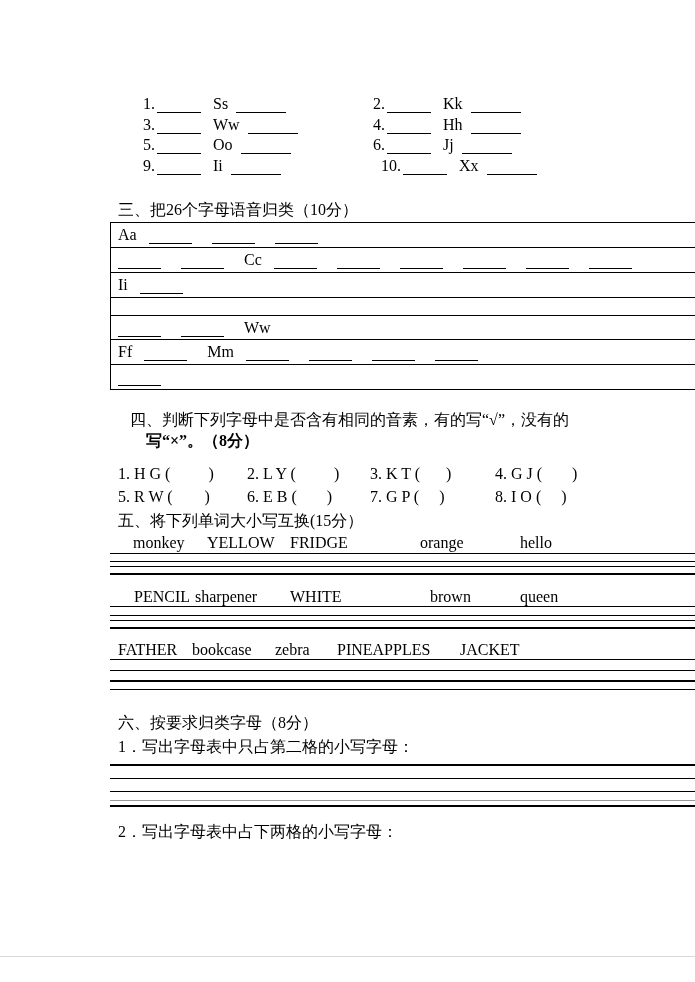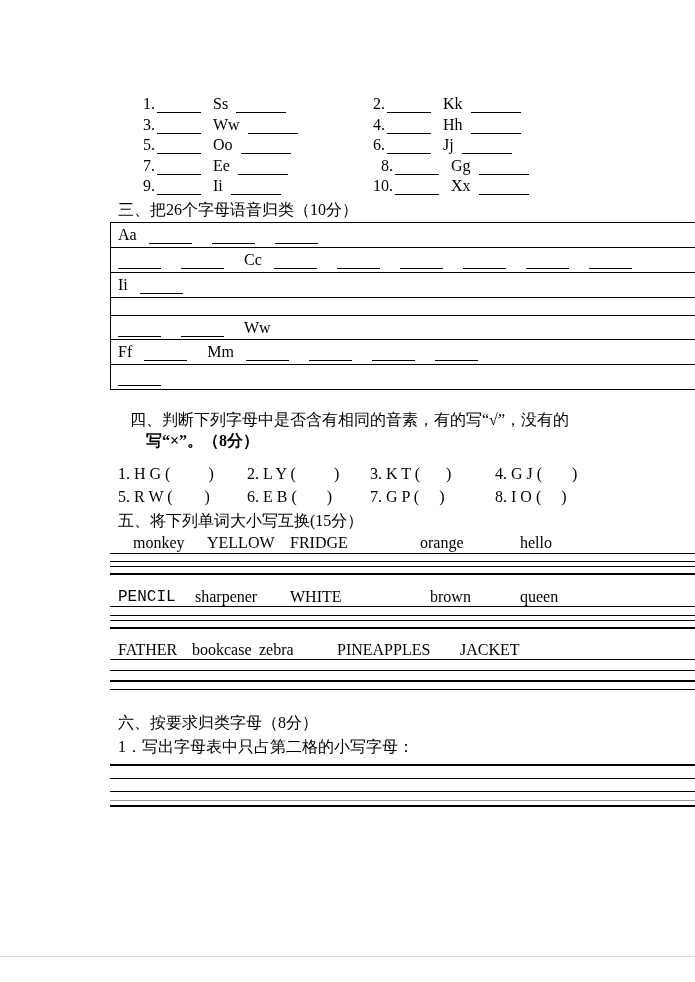--- a/index.html
+++ b/index.html
@@ -43,22 +43,22 @@
   .s4item:nth-child(5) .pgap{width:32px;}
   .s4item:nth-child(6) .pgap{width:30px;}
   .s4item:nth-child(7) .pgap,.s4item:nth-child(8) .pgap{width:20px;}
 
   
   .h5{position:absolute;left:118px;top:511px;}
   .wg{position:absolute;left:110px;right:0;height:18px;}
   .wg .word{position:absolute;top:0;white-space:nowrap;}
   .wg1{top:534px;} .wg2{top:588px;} .wg3{top:641px;}
   .wg1 .w0{left:23px;} .wg1 .w1{left:97px;}  .wg1 .w2{left:180px;} .wg1 .w3{left:310px;} .wg1 .w4{left:410px;}
-  .wg2 .w0{left:8px;font-family:Liberation Mono, monospace;} .wg2 .w1{left:85px;}  .wg2 .w2{left:180px;} .wg2 .w3{left:320px;} .wg2 .w4{left:410px;}
-  .wg3 .w0{left:8px;text-align:center;}  .wg3 .w1{left:82px;}  .wg3 .w2{left:149px;text-align:center;} .wg3 .w3{left:227px;} .wg3 .w4{left:350px;}
+  .wg2 .w0{left:24px;} .wg2 .w1{left:85px;}  .wg2 .w2{left:180px;} .wg2 .w3{left:320px;} .wg2 .w4{left:410px;}
+  .wg3 .w0{left:8px;text-align:center;}  .wg3 .w1{left:82px;}  .wg3 .w2{left:165px;text-align:center;} .wg3 .w3{left:227px;} .wg3 .w4{left:350px;}
 
   
   .hline{position:absolute;left:110px;right:0;height:1px;background:#000;}
   .hline.thick{height:2px;}
   .hline.faint{background:#999;}
 
   
   .h6{position:absolute;left:118px;top:713px;}
   .s6i1{position:absolute;left:118px;top:737px;}
   .s6i2{position:absolute;left:118px;top:822px;}
@@ -75,24 +75,20 @@
         <span class="s1item col1"><span class="num">1.</span><span class="blank b1"></span><span class="letters">Ss</span><span class="blank b2"></span></span>
         <span class="s1item col2"><span class="num">2.</span><span class="blank b1"></span><span class="letters">Kk</span><span class="blank b2"></span></span>
       </div>
       <div class="sec1-row">
         <span class="s1item col1"><span class="num">3.</span><span class="blank b1"></span><span class="letters">Ww</span><span class="blank b2"></span></span>
         <span class="s1item col2"><span class="num">4.</span><span class="blank b1"></span><span class="letters">Hh</span><span class="blank b2"></span></span>
       </div>
       <div class="sec1-row">
         <span class="s1item col1"><span class="num">5.</span><span class="blank b1"></span><span class="letters">Oo</span><span class="blank b2"></span></span>
         <span class="s1item col2"><span class="num">6.</span><span class="blank b1"></span><span class="letters">Jj</span><span class="blank b2"></span></span>
-      </div>
-      <div class="sec1-row">
-        <span class="s1item col1"><span class="num">7.</span><span class="blank b1"></span><span class="letters">Ee</span><span class="blank b2"></span></span>
-        <span class="s1item col2"><span class="num">8.</span><span class="blank b1"></span><span class="letters">Gg</span><span class="blank b2"></span></span>
       </div>
       <div class="sec1-row">
         <span class="s1item col1"><span class="num">9.</span><span class="blank b1"></span><span class="letters">Ii</span><span class="blank b2"></span></span>
         <span class="s1item col2"><span class="num">10.</span><span class="blank b1"></span><span class="letters">Xx</span><span class="blank b2"></span></span>
       </div>
     </div>
 
   <div class="h3">三、把26个字母语音归类（10分）</div>
   <div class="t3" id="t3table">
       <div class="t3row h24"><span class="t3text">Aa</span><span class="blank"></span><span class="blank"></span><span class="blank"></span></div>
@@ -154,15 +150,16 @@
   <div class="hline thick" style="top:680px"></div>
   <div class="hline" style="top:689px"></div>
 
   <div class="h6">六、按要求归类字母（8分）</div>
   <div class="s6i1">1．写出字母表中只占第二格的小写字母：</div>
   <div class="hline thick" style="top:764px"></div>
   <div class="hline" style="top:778px"></div>
   <div class="hline" style="top:791px"></div>
   <div class="hline faint" style="top:800px"></div>
   <div class="hline thick" style="top:805px"></div>
+  <div class="s6i2">2．写出字母表中占下两格的小写字母：</div>
 
   <div class="bottom-divider"></div>
 </div>
 
 </body></html>

